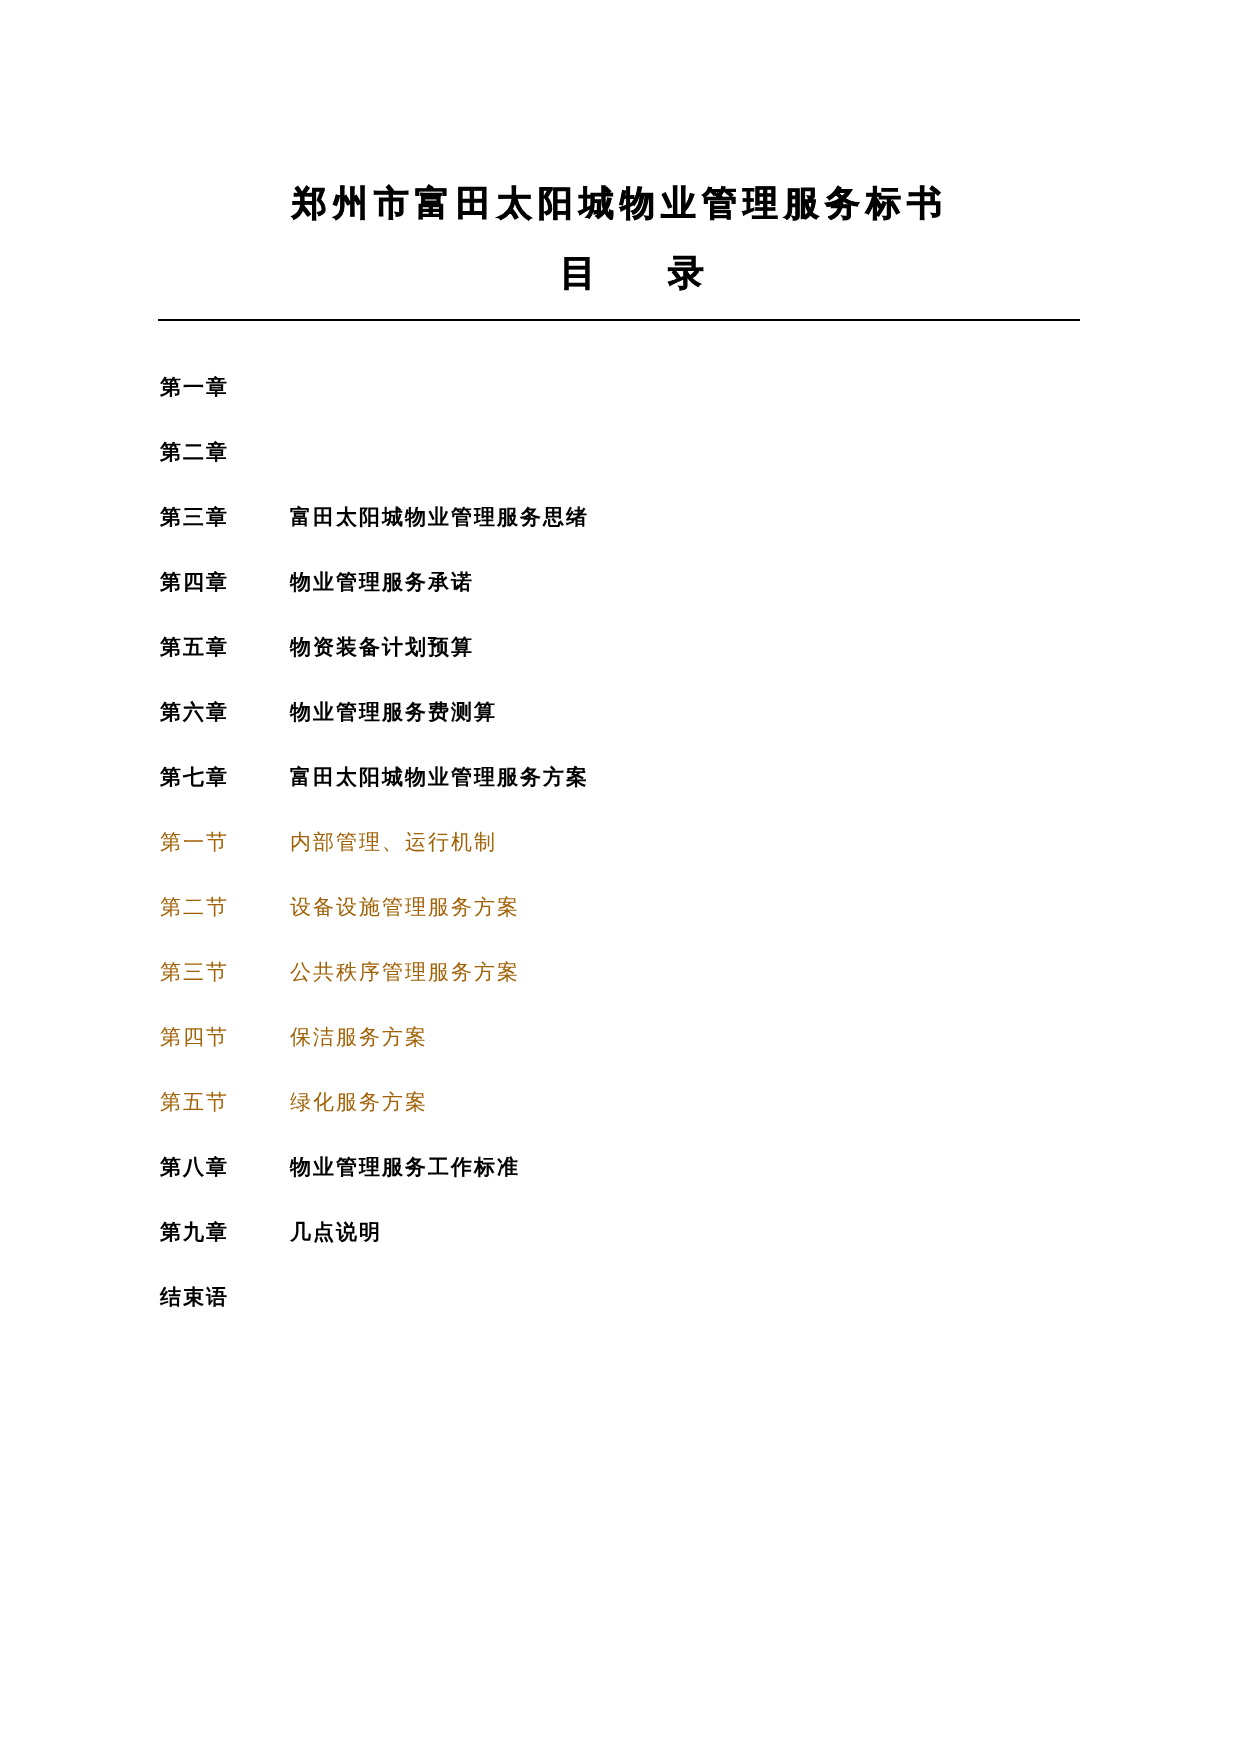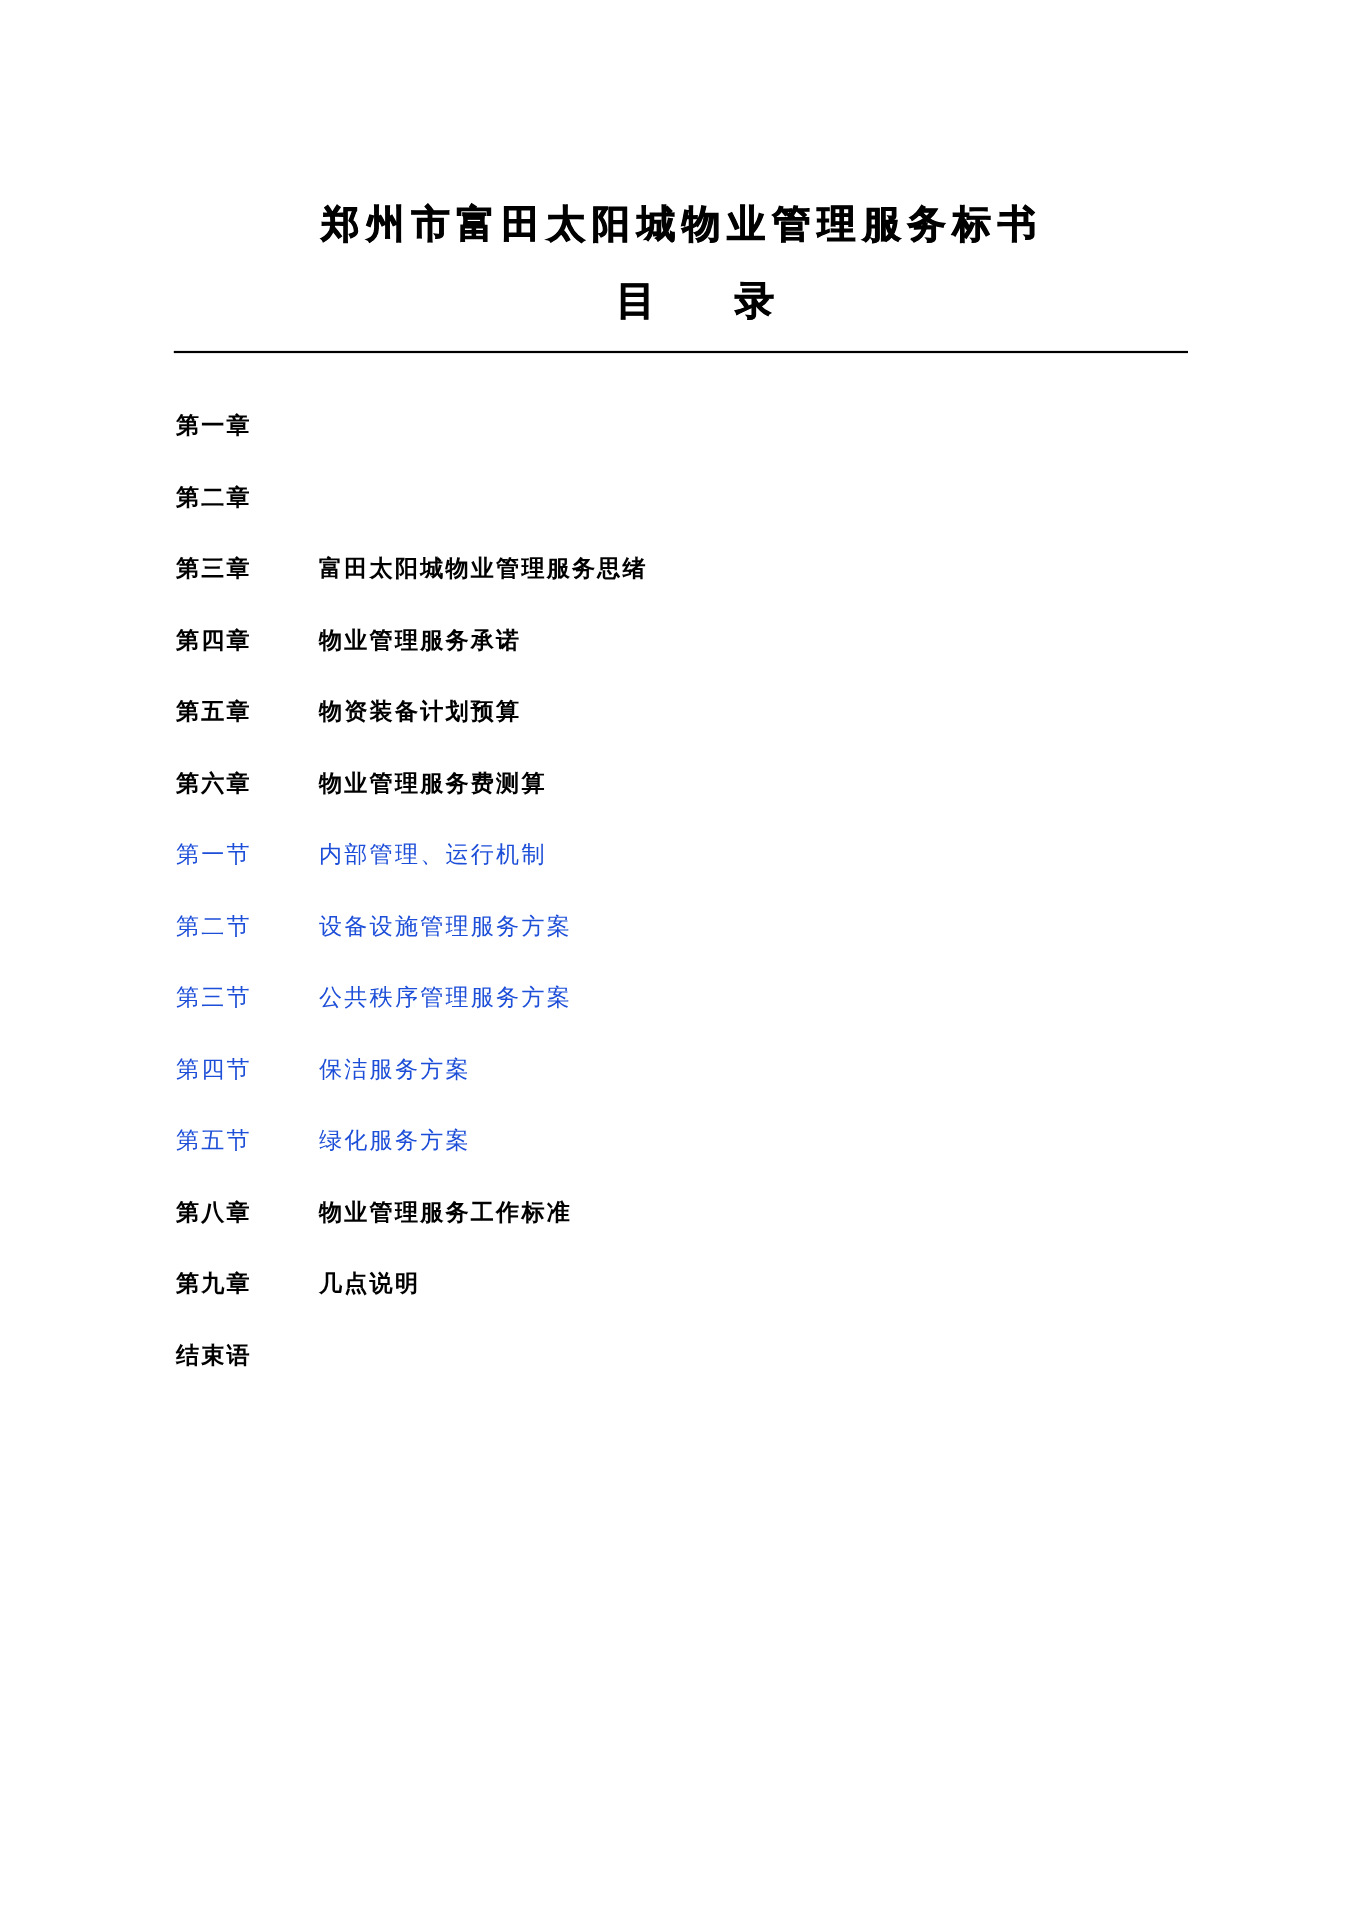--- a/index.html
+++ b/index.html
@@ -68,21 +68,21 @@
     letter-spacing: 2px;
   }
   .toc-row .toc-title {
     letter-spacing: 2px;
   }
   .toc-row.chapter {
     font-weight: 700;
   }
   .toc-row.section {
     font-weight: 400;
-    color: #1d4ed8;
+    color: #a16207;
   }
 </style>
 </head>
 <body>
 
 <div class="page">
   <div class="doc-title">郑州市富田太阳城物业管理服务标书</div>
 
   <div class="toc-heading">目　　录</div>
 
@@ -110,20 +110,24 @@
   <div class="toc-row chapter">
     <span class="toc-label">第五章</span>
     <span class="toc-title">物资装备计划预算</span>
   </div>
 
   <div class="toc-row chapter">
     <span class="toc-label">第六章</span>
     <span class="toc-title">物业管理服务费测算</span>
   </div>
 
+  <div class="toc-row chapter">
+    <span class="toc-label">第七章</span>
+    <span class="toc-title">富田太阳城物业管理服务方案</span>
+  </div>
 
   <div class="toc-row section">
     <span class="toc-label">第一节</span>
     <span class="toc-title">内部管理、运行机制</span>
   </div>
 
   <div class="toc-row section">
     <span class="toc-label">第二节</span>
     <span class="toc-title">设备设施管理服务方案</span>
   </div>

